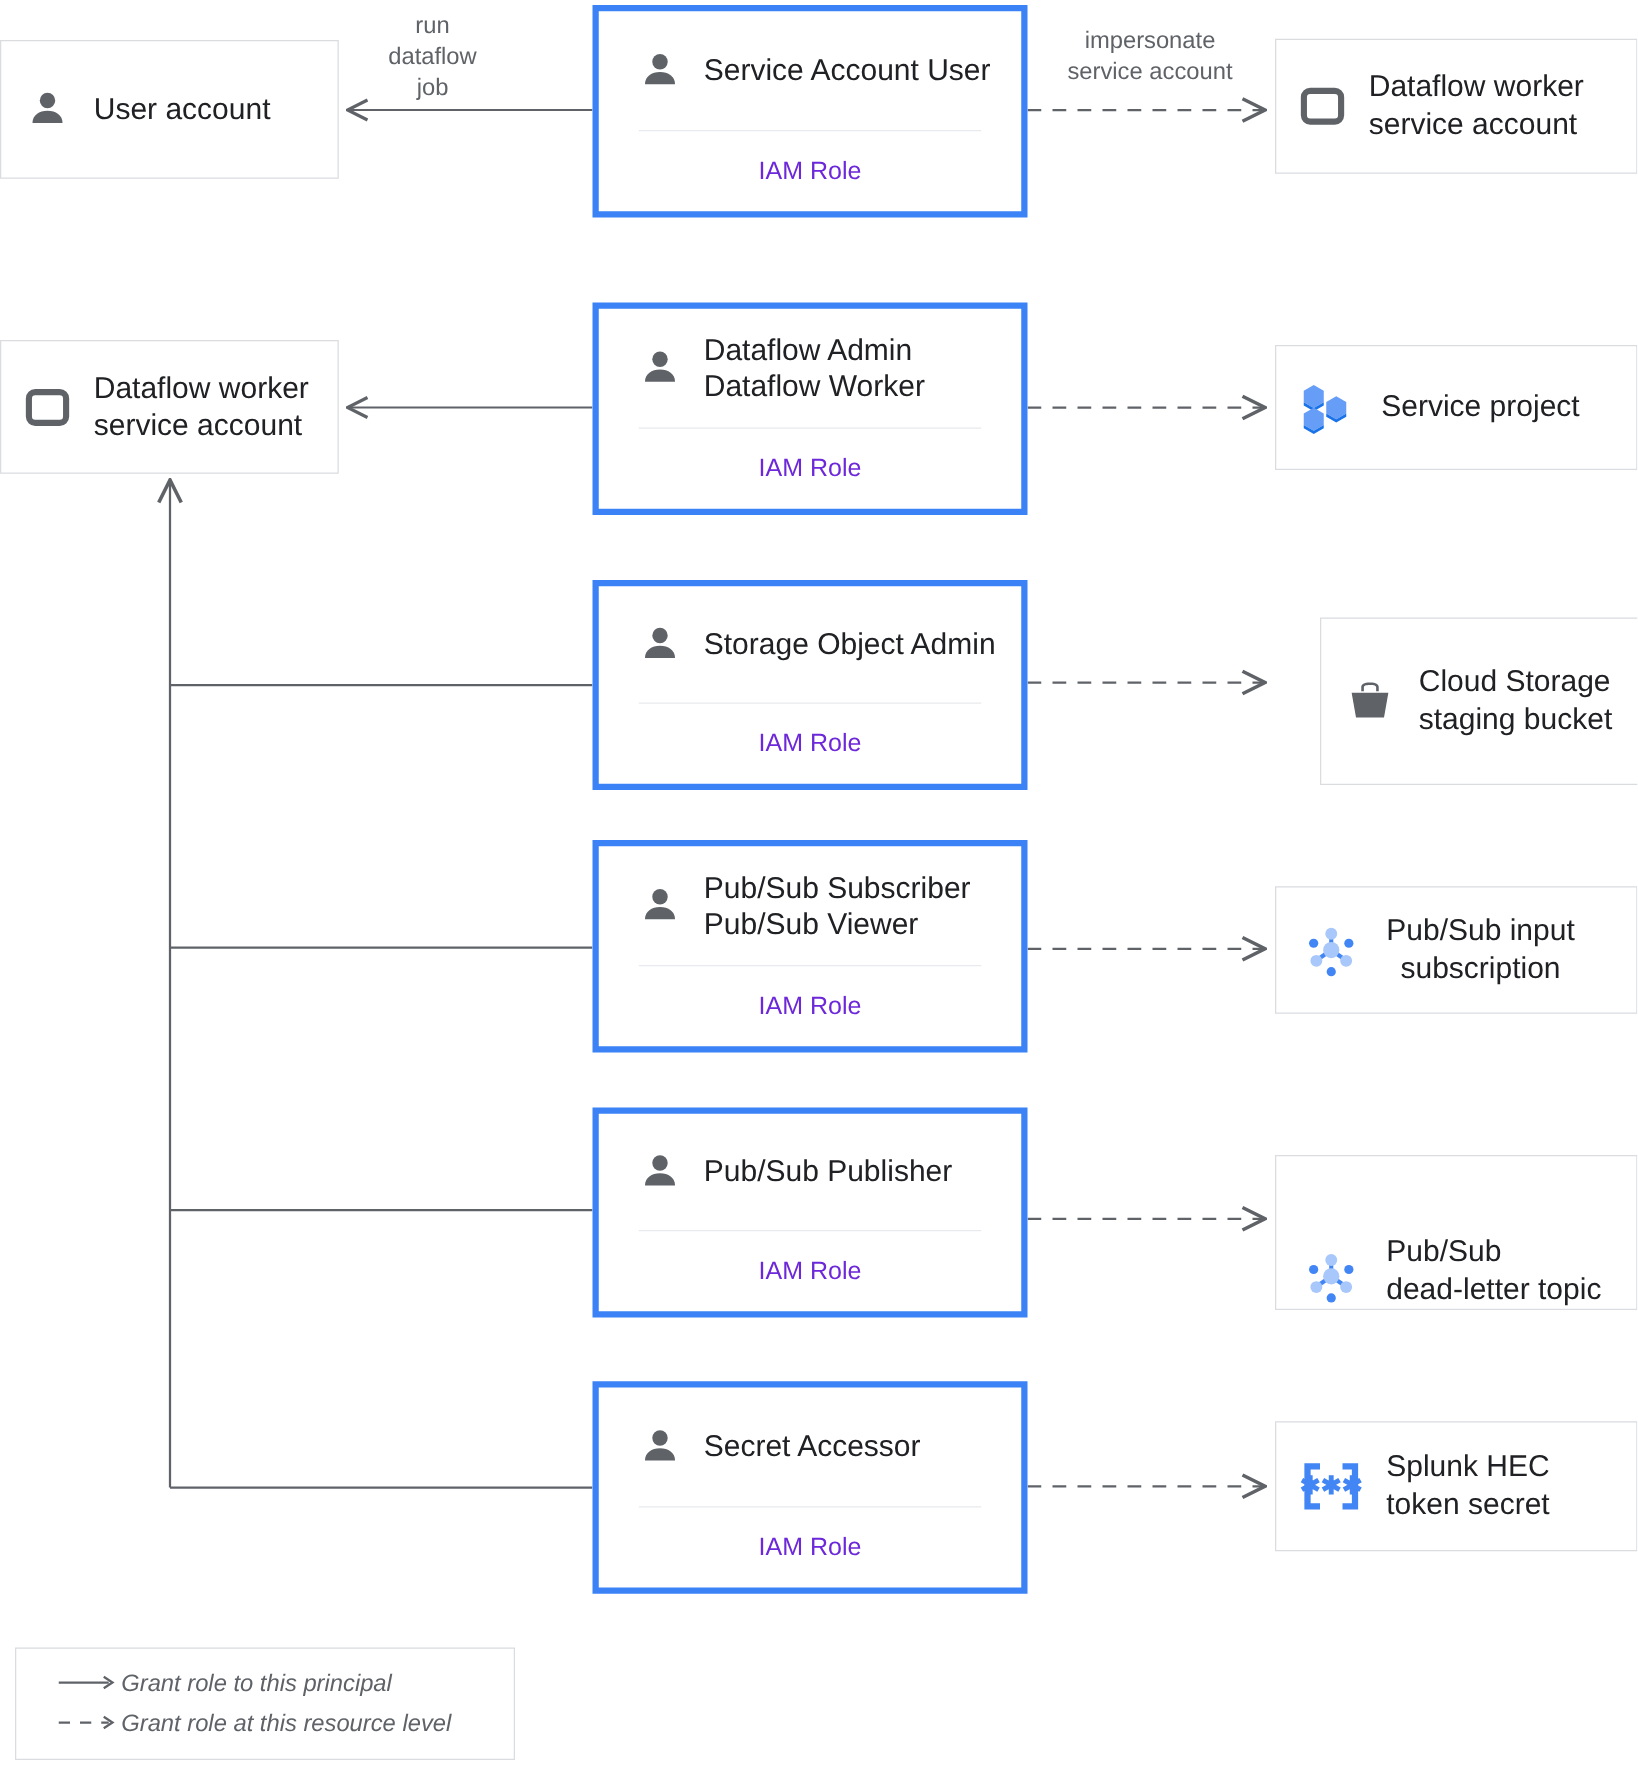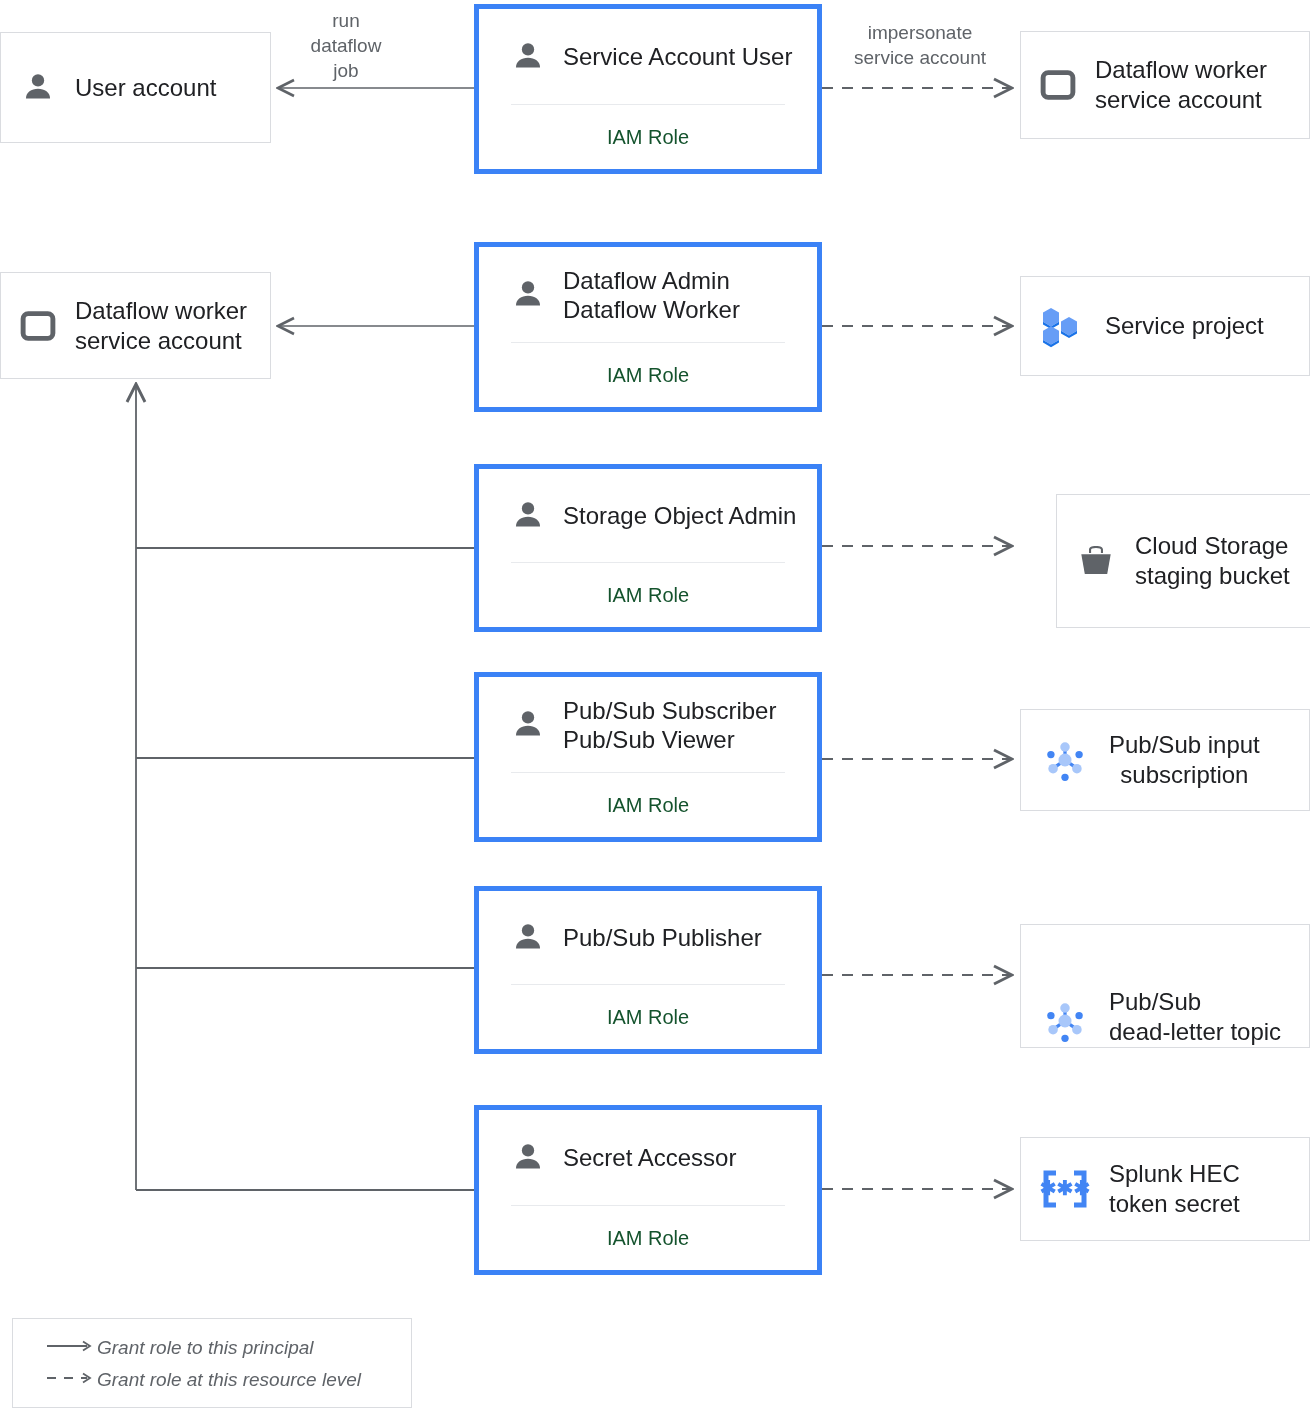--- a/index.html
+++ b/index.html
@@ -60,21 +60,21 @@
     background:#e8eaed;
     margin:0 32px;
   }
   .role-foot{
     flex:0 0 auto;
     height:64px;
     display:flex;
     align-items:center;
     justify-content:center;
     font-size:20px;
-    color:#14532d;
+    color:#6d28d9;
   }
   
   #wires{position:absolute;left:0;top:0;width:1310px;height:1416px;pointer-events:none;}
   
   .edge-label{
     position:absolute;
     font-size:19px;
     line-height:25px;
     color:#5f6368;
     text-align:center;

